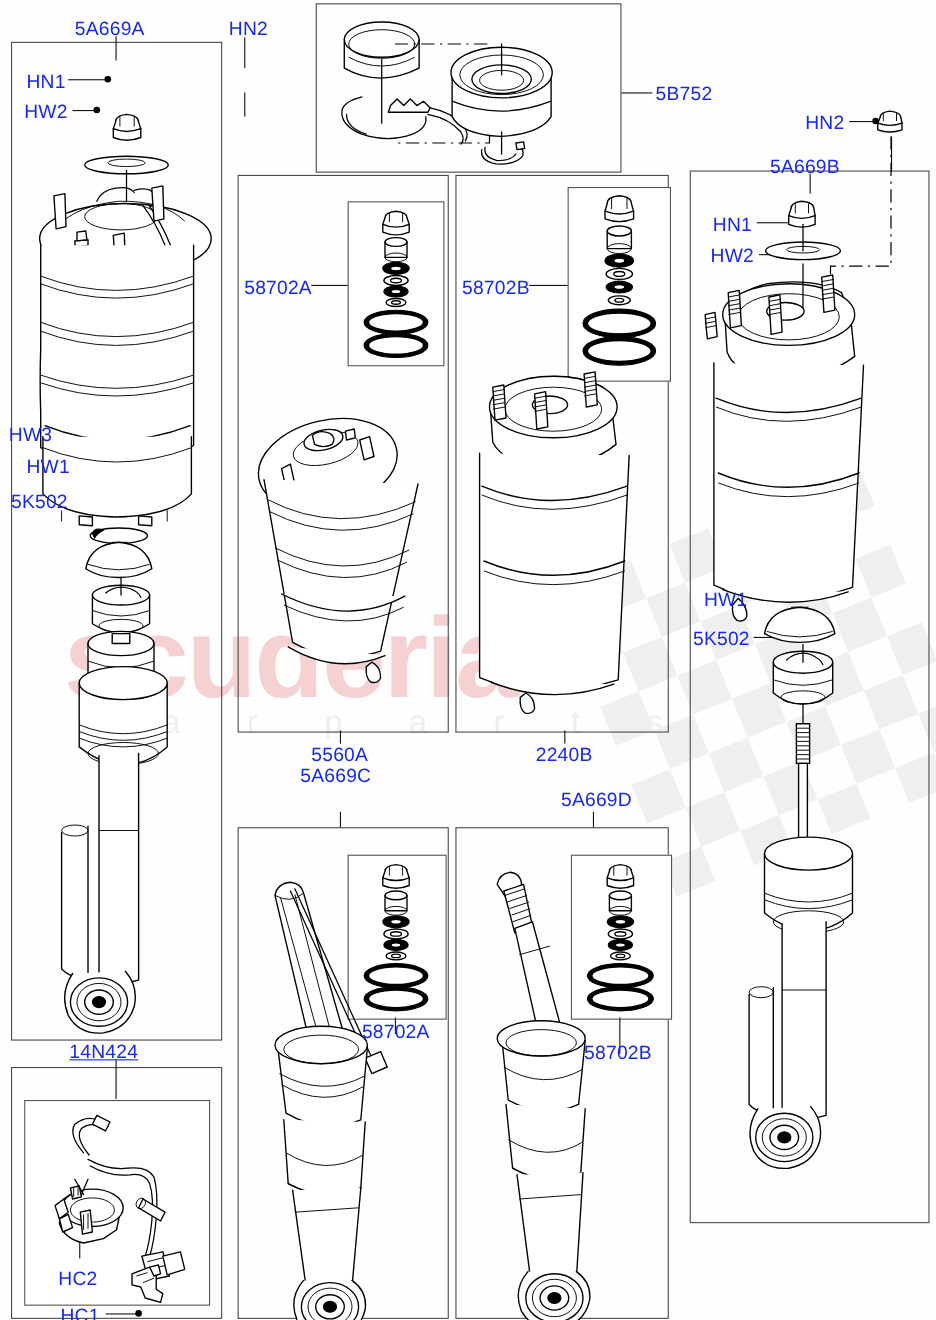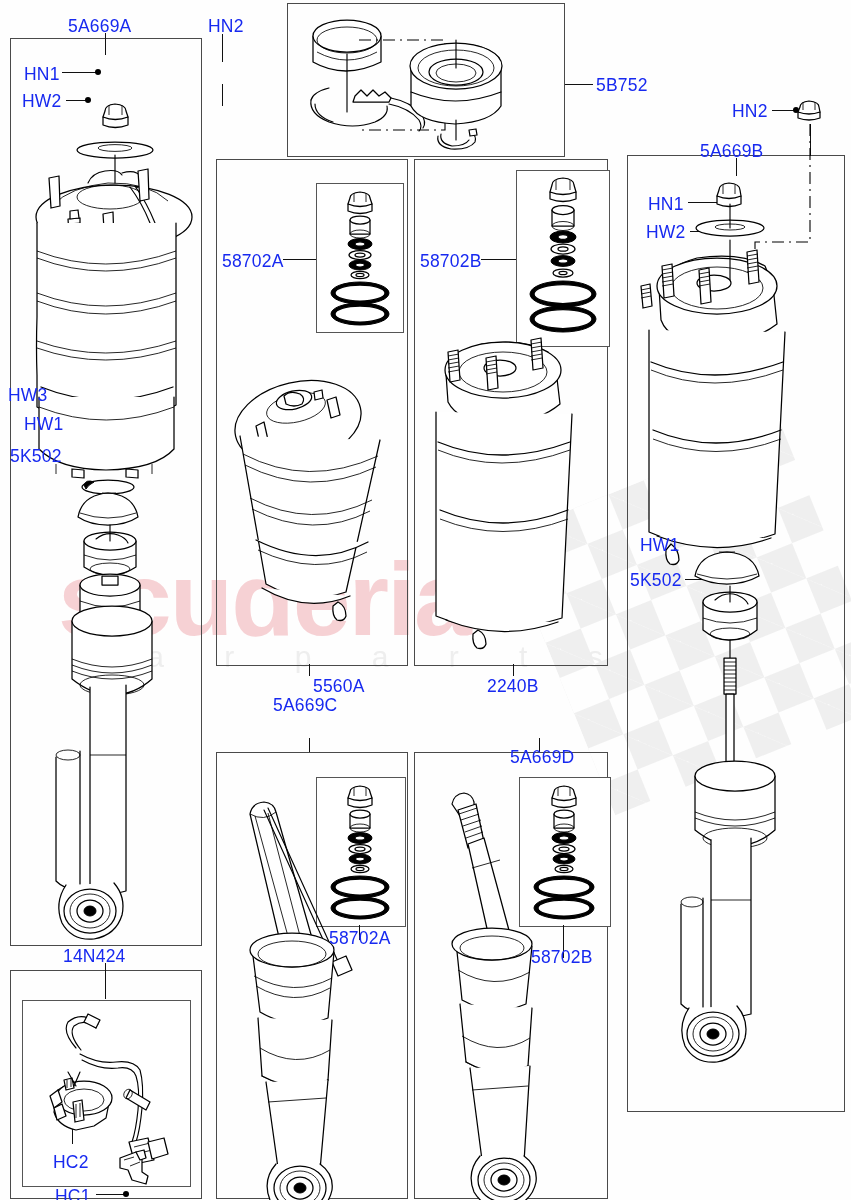--- a/index.html
+++ b/index.html
@@ -607,23 +607,23 @@
   <div class="lbl" style="left:700px;top:141px;">5A669B</div>
   <div class="lbl" style="left:648px;top:194px;">HN1</div>
   <div class="lbl" style="left:646px;top:222px;">HW2</div>
   <div class="lbl" style="left:222px;top:251px;">58702A</div>
   <div class="lbl" style="left:420px;top:251px;">58702B</div>
   <div class="lbl" style="left:8px;top:385px;">HW3</div>
   <div class="lbl" style="left:24px;top:414px;">HW1</div>
   <div class="lbl" style="left:10px;top:446px;">5K502</div>
   <div class="lbl" style="left:640px;top:535px;">HW1</div>
   <div class="lbl" style="left:630px;top:570px;">5K502</div>
-  <div class="lbl" style="left:283px;top:676px;margin-left:30px;">5560A</div>
+  <div class="lbl" style="left:283px;top:676px;">5560A</div>
   <div class="lbl" style="left:487px;top:676px;">2240B</div>
   <div class="lbl" style="left:273px;top:695px;">5A669C</div>
-  <div class="lbl" style="left:510px;top:717px;margin-top:30px;">5A669D</div>
+  <div class="lbl" style="left:510px;top:717px;">5A669D</div>
   <div class="lbl" style="left:329px;top:928px;">58702A</div>
   <div class="lbl" style="left:531px;top:947px;">58702B</div>
-  <div class="lbl" style="left:63px;top:946px;">14N424</div>
+  <div class="lbl" style="left:63px;top:946px;text-decoration:underline;">14N424</div>
   <div class="lbl" style="left:53px;top:1152px;">HC2</div>
   <div class="lbl" style="left:55px;top:1186px;">HC1</div>
 
 </div>
 
 </body></html>

